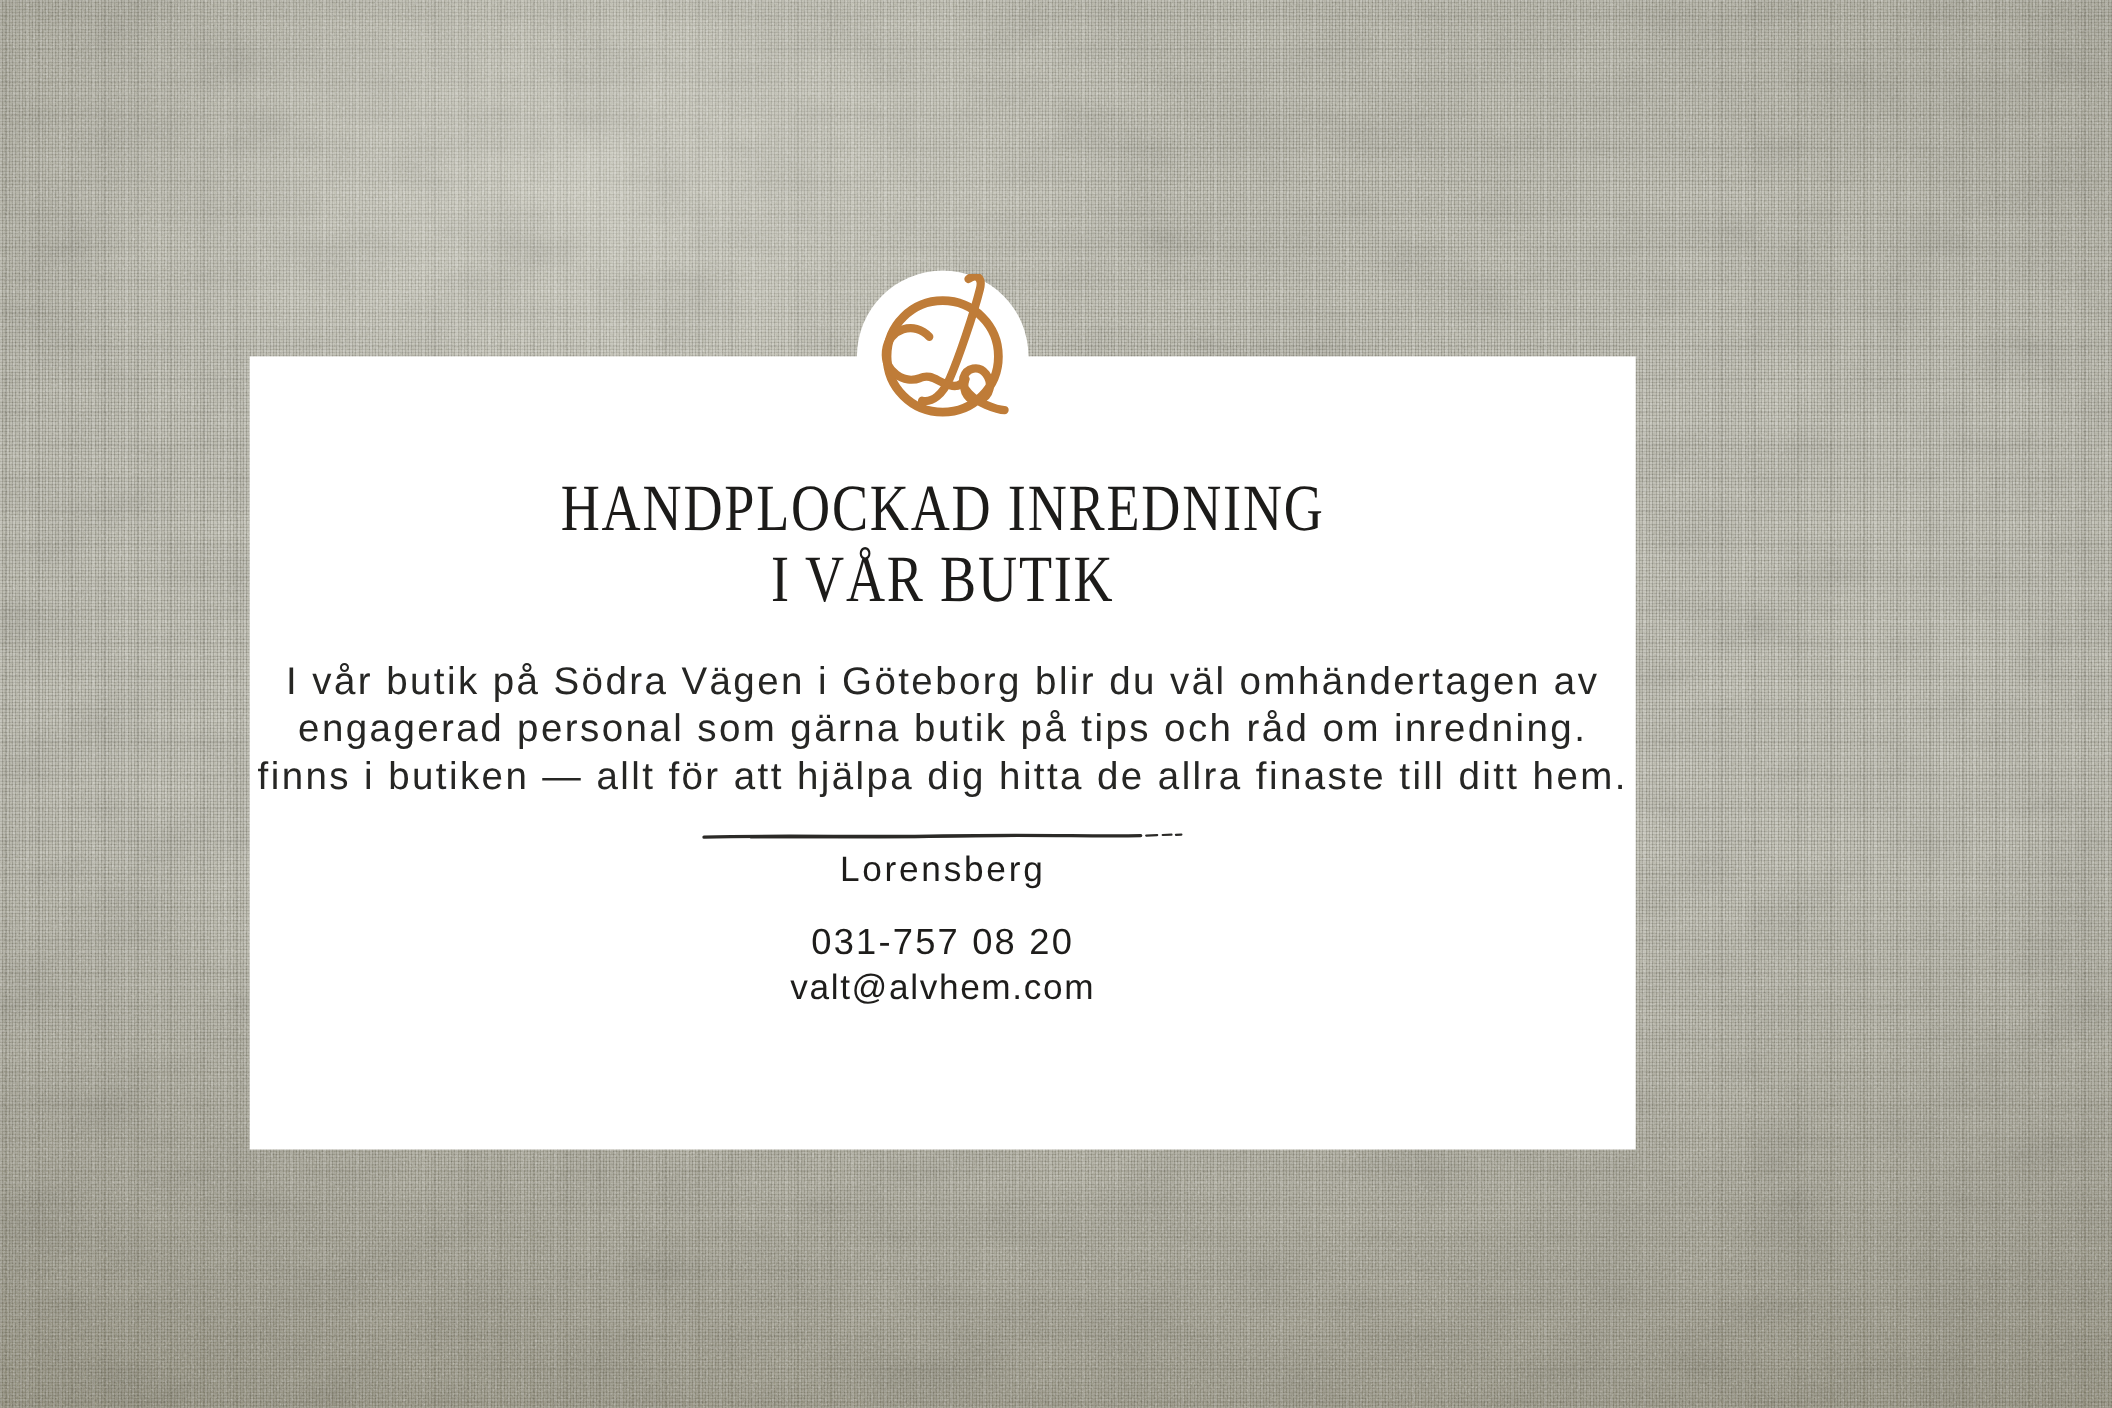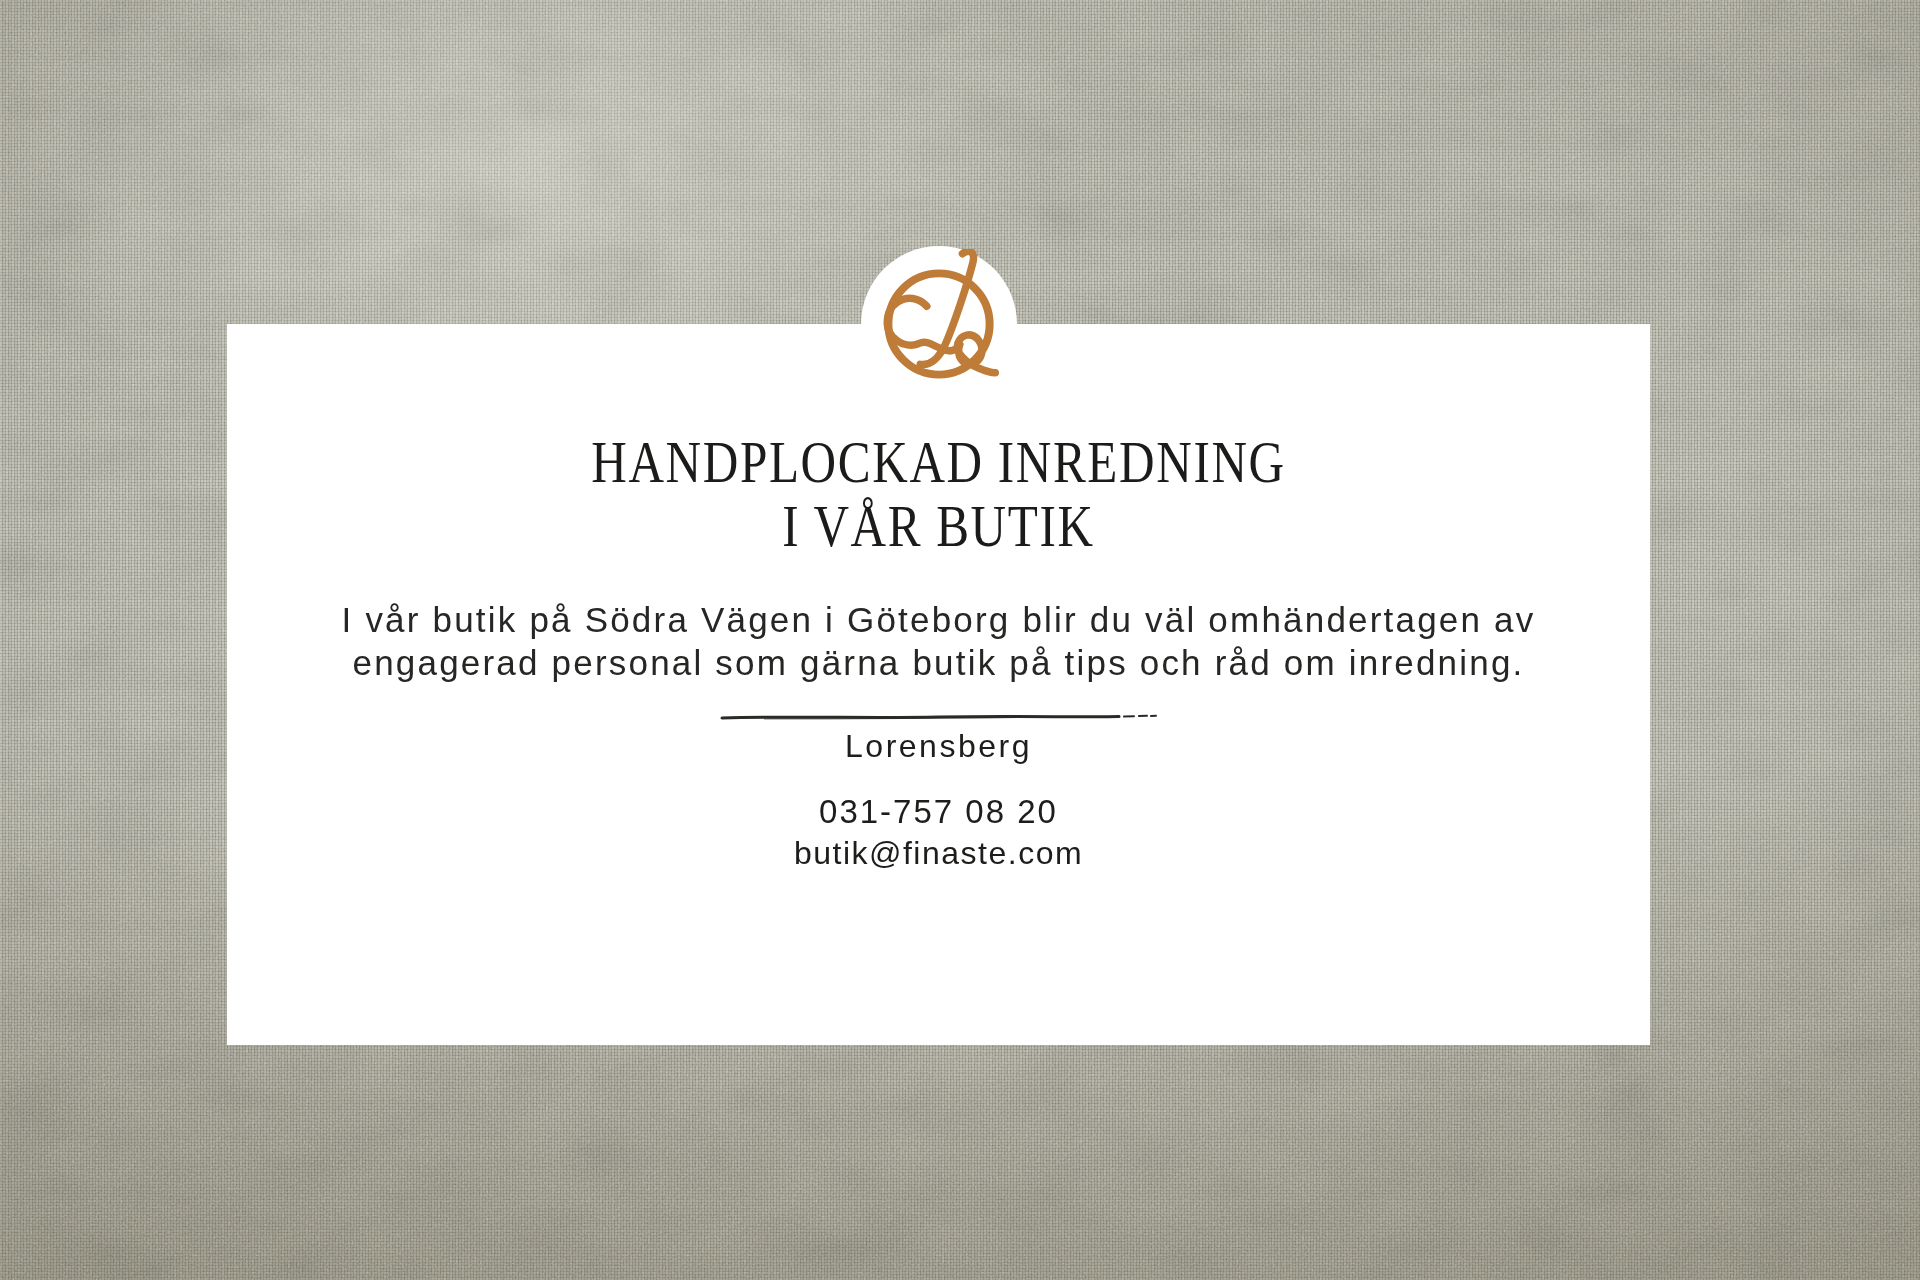--- a/index.html
+++ b/index.html
@@ -36,21 +36,21 @@
     position: absolute; inset: 0; width: 100%; height: 100%;
     pointer-events: none;
   }
   .noise-fine   { opacity: 0.55; mix-blend-mode: overlay; }
   .noise-coarse { opacity: 0.20; mix-blend-mode: multiply; }
 
   
   .card {
     position: absolute;
     left: 227px; top: 324px;
-    width: 1423px; height: 721px;
+    width: 1260px; height: 721px;
     background: #ffffff;
     text-align: center;
     box-sizing: border-box;
     padding-top: 106px;
   }
   .logo-badge {
     position: absolute;
     left: 50%; top: 0;
     transform: translate(-50%, -50%);
     width: 156px; height: 156px;
@@ -133,28 +133,29 @@
     </div>
 
     <h1 class="headline">
       <span class="h-line">HANDPLOCKAD INREDNING</span>
       <span class="h-line">I VÅR BUTIK</span>
     </h1>
 
     <div class="body-text">
       <span class="b-line">I vår butik på Södra Vägen i Göteborg blir du väl omhändertagen av</span>
       <span class="b-line">engagerad personal som gärna butik på tips och råd om inredning.</span>
+      <span class="b-line">finns i butiken — allt för att hjälpa dig hitta de allra finaste till ditt hem.</span>
     </div>
 
     <svg class="divider" width="440" height="10" viewBox="0 0 440 10" xmlns="http://www.w3.org/2000/svg">
       <path d="M3,6 C 80,4 150,6.5 220,5 C 300,3.4 360,5.6 400,4.6" stroke="#2b2a27" stroke-width="3" fill="none" stroke-linecap="round"></path>
       <path d="M45,6.8 C 130,7.4 210,6 310,5.2" stroke="#2b2a27" stroke-width="1.2" fill="none" opacity="0.6"></path>
       <path d="M405,4.6 l 10,-0.4 M 420,4.1 l 8,-0.3 M 432,3.9 l 5,-0.2" stroke="#2b2a27" stroke-width="2" fill="none" stroke-linecap="round"></path>
     </svg>
 
     <div class="contact">
       <div class="area">Lorensberg</div>
       <div class="phone">031-757 08 20</div>
-      <div class="email">butik@finaste.com</div>
+      <div class="email">valt@alvhem.com</div>
     </div>
 
   </div>
 </div>
 
 </body></html>

